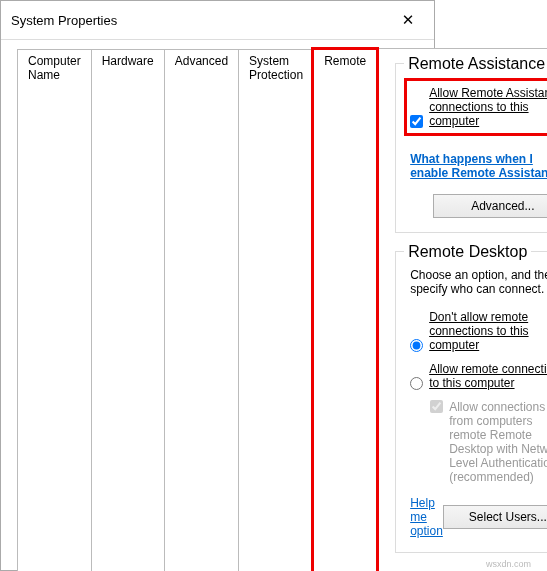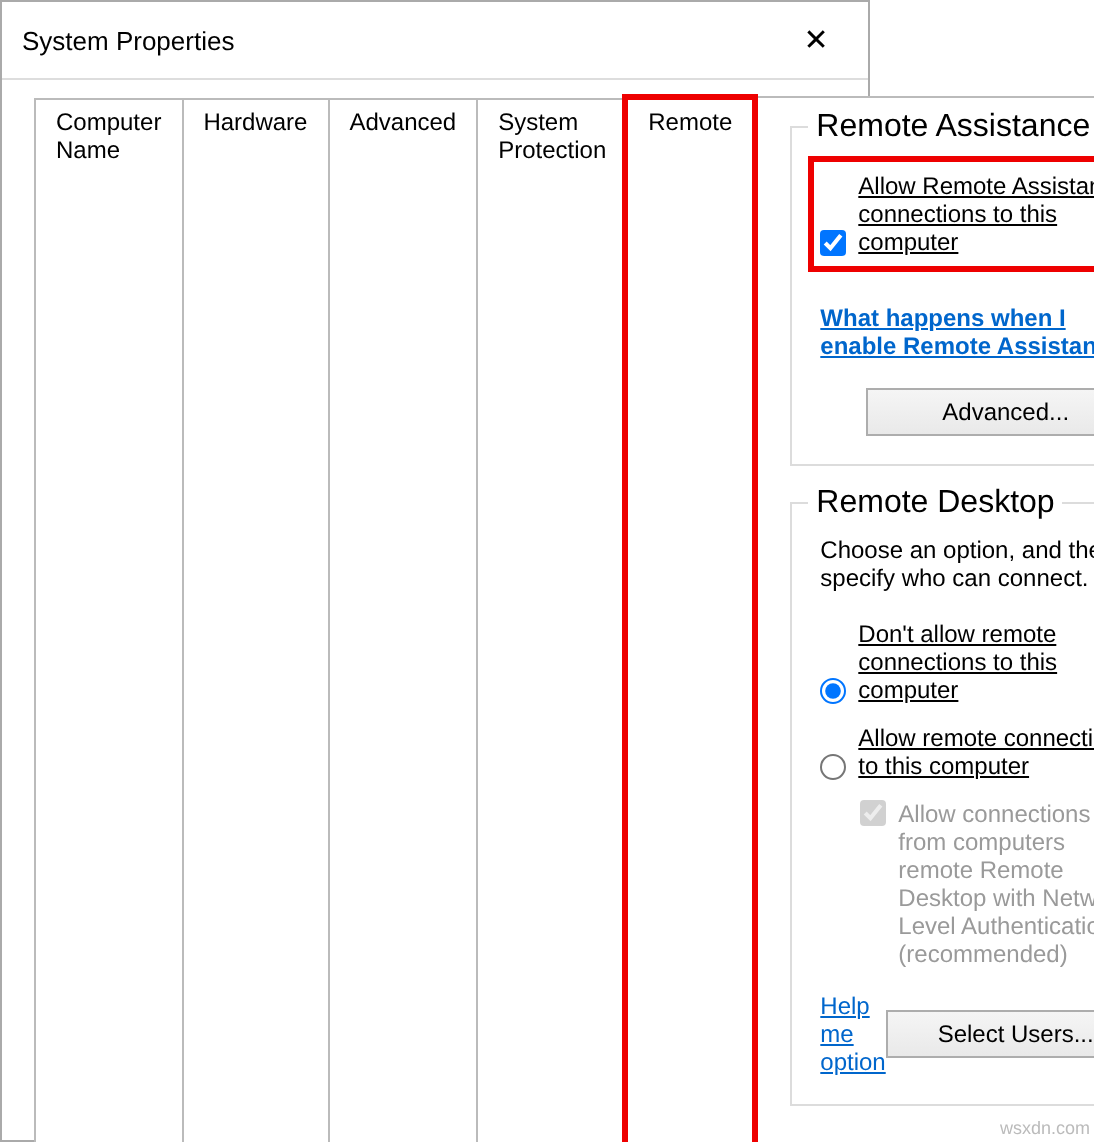--- a/index.html
+++ b/index.html
@@ -123,21 +123,21 @@
     .dialog-buttons {
       display: flex;
       justify-content: flex-end;
       gap: 8px;
       padding: 10px 10px 10px 10px;
     }
     .hl-red { outline: 3px solid #e00; outline-offset: -1px; }
     .hl-red-pad { outline: 3px solid #e00; padding: 2px; }
     .watermark {
       position: absolute;
-      right: 2px;
+      right: 16px;
       bottom: 2px;
       font-size: 9px;
       color: #bbb;
     }
     .instruction { margin-bottom: 14px; }
   </style>
 </head>
 <body>
 
 <div class="window">

